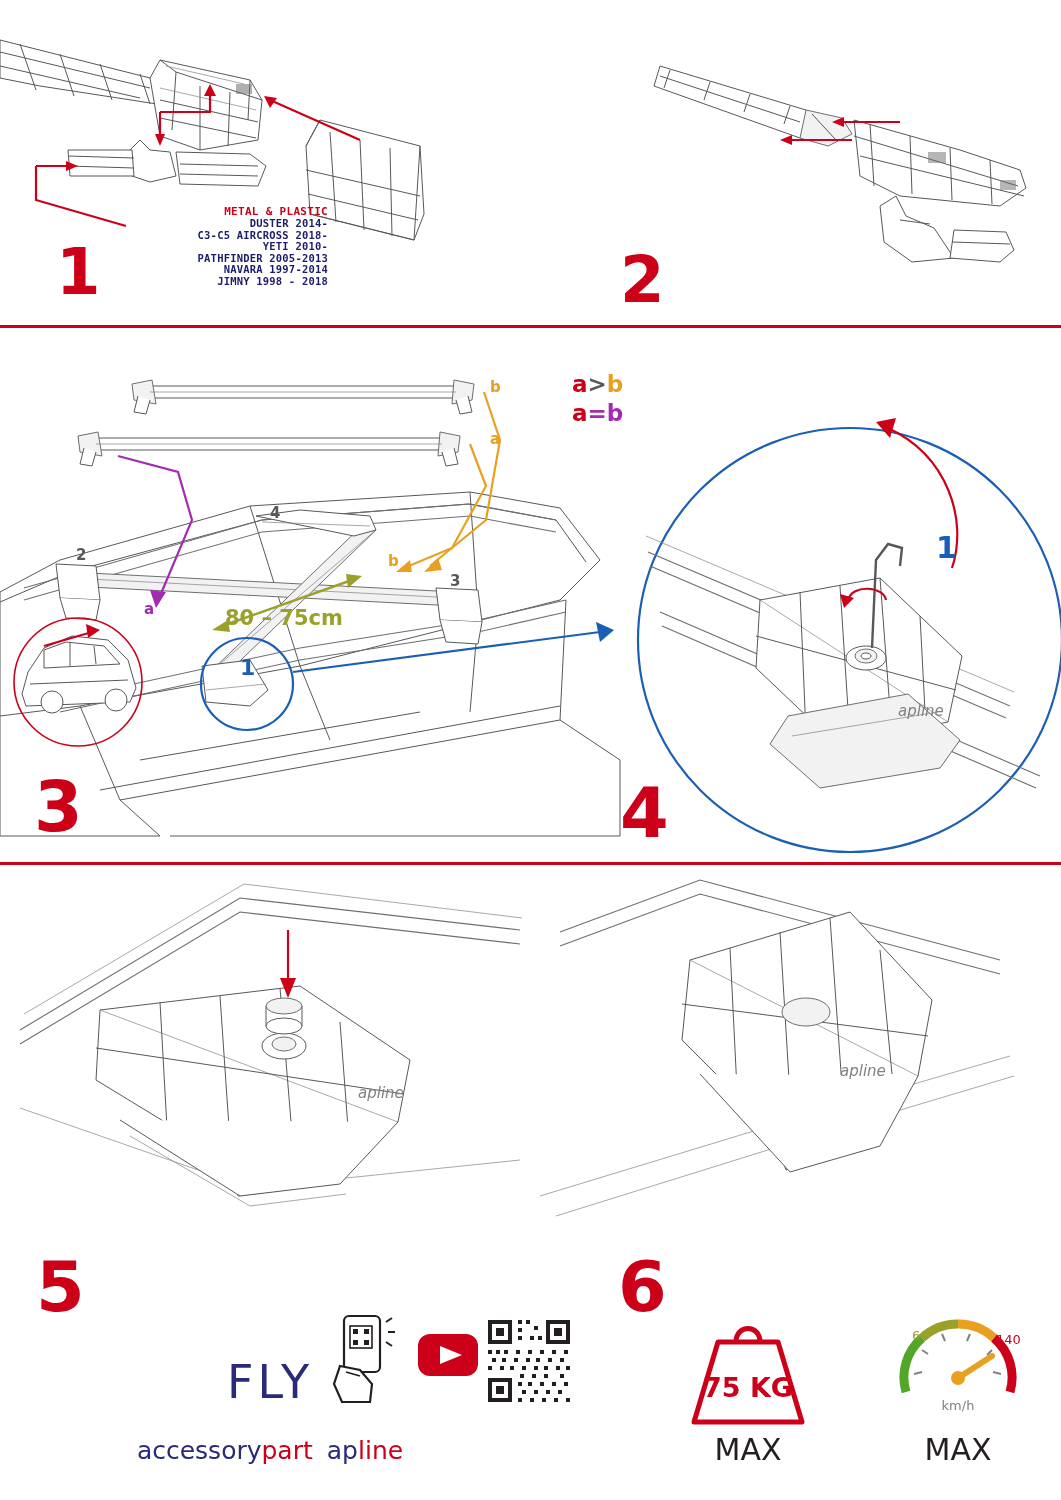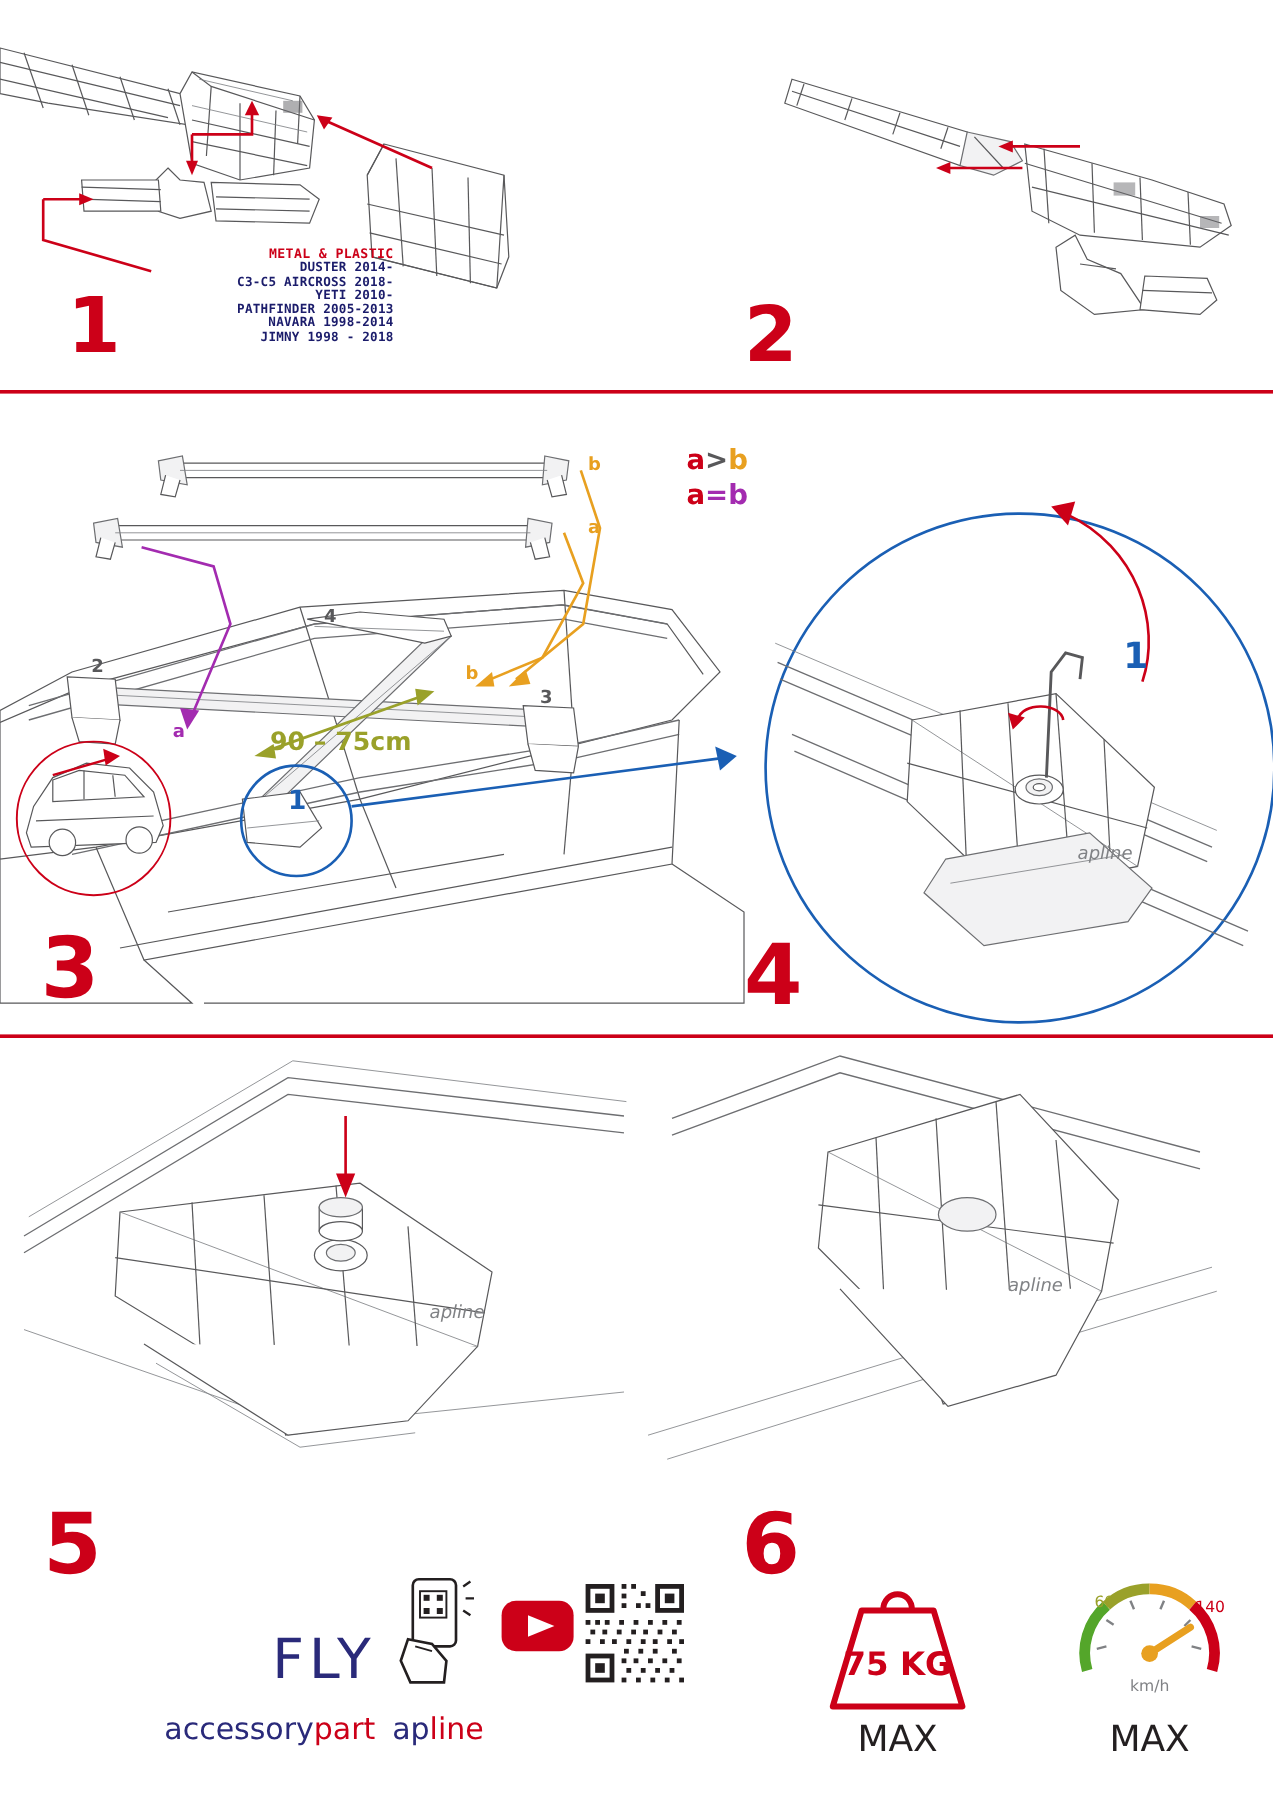--- a/index.html
+++ b/index.html
@@ -74,21 +74,21 @@
   #seq .g{color:#808285;}
   #seq .bl{color:#1a5fb4;}
   #lbl4-1{position:absolute;left:936px;top:530px;color:#1a5fb4;font-weight:bold;font-size:30px;font-family:"DejaVu Sans", sans-serif;}
 
   
   #brand{position:absolute;left:60px;top:1355px;width:420px;}
   #brand .fly{
     color:#2a2a7a;font-size:46px;letter-spacing:4px;
     font-family:"DejaVu Sans", sans-serif;text-align:center;
   }
-  #brand .tag{margin-top:17px;text-align:center;font-size:25px;font-family:"DejaVu Sans", sans-serif;}
+  #brand .tag{margin-top:27px;text-align:center;font-size:25px;font-family:"DejaVu Sans", sans-serif;}
   #brand .tag .accessory{color:#2a2a7a;}
   #brand .tag .part{color:#cc0018;}
   #brand .tag .ap{color:#2a2a7a;margin-left:14px;}
   #brand .tag .line{color:#cc0018;}
 
   
   #media{position:absolute;left:330px;top:1310px;width:250px;height:100px;}
 
   
   #weightwrap{position:absolute;left:678px;top:1310px;width:140px;text-align:center;}
@@ -168,21 +168,21 @@
     <polygon class="redf" points="264,96 277,98 270,108"></polygon>
     <polygon class="redf" points="78,166 66,161 66,171"></polygon>
   </svg>
 
   <div id="metalplastic">
     <div class="mp-title">METAL &amp; PLASTIC</div>
     <div class="mp-line">DUSTER 2014-</div>
     <div class="mp-line">C3-C5 AIRCROSS 2018-</div>
     <div class="mp-line">YETI 2010-</div>
     <div class="mp-line">PATHFINDER 2005-2013</div>
-    <div class="mp-line">NAVARA 1998-2014</div>
+    <div class="mp-line">NAVARA 1997-2014</div>
     <div class="mp-line">JIMNY 1998 - 2018</div>
   </div>
 
   <div class="stepnum" id="n1">1</div>
 
   <svg class="layer" id="svg2" width="1061" height="325" viewBox="0 0 1061 325" style="left:0;top:0;">
     <g class="ln">
 
       <path d="M660 66 L806 110 L818 126 L800 138 L654 86 Z" class="fillw"></path>
       <path d="M660 76 L800 122"></path>
@@ -310,21 +310,21 @@
   </svg>
 
   <div class="lbl" id="lbl-b1">b</div>
   <div class="lbl" id="lbl-a1">a</div>
   <div class="lbl" id="lbl-b2">b</div>
   <div class="lbl" id="lbl-a2">a</div>
   <div class="lbl" id="lbl-2">2</div>
   <div class="lbl" id="lbl-4">4</div>
   <div class="lbl" id="lbl-3">3</div>
   <div class="lbl" id="lbl-1circ">1</div>
-  <div class="lbl" id="dist">90 – 75cm</div>
+  <div class="lbl" id="dist">80 – 75cm</div>
 
   <div id="ineq">
     <div>
       <span class="a">a</span><span class="op">&gt;</span><span class="b">b</span>
     </div>
     <div>
       <span class="a">a</span><span class="eq">=</span><span class="eq">b</span>
     </div>
   </div>
 

